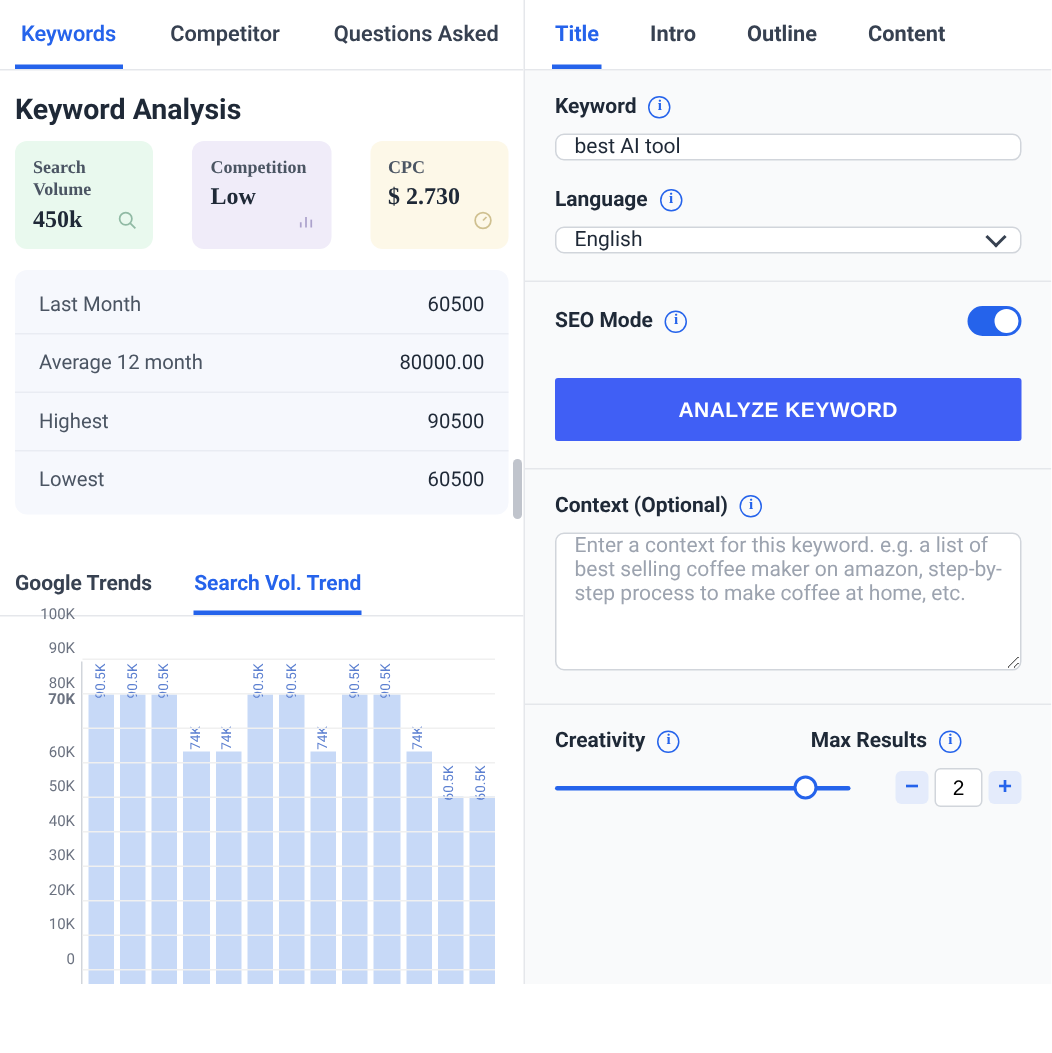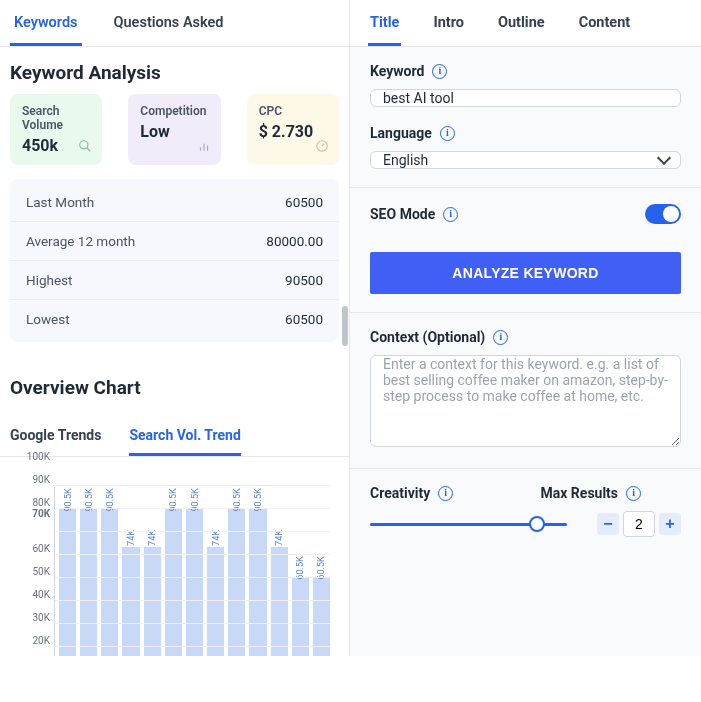--- a/index.html
+++ b/index.html
@@ -16,21 +16,21 @@
 
     
     .tabs { display: flex; border-bottom: 1px solid #e5e7eb; padding: 0 10px; gap: 28px; }
     .tab { padding: 14px 4px 12px; font-weight: 600; color: #374151; cursor: pointer; border-bottom: 3px solid transparent; font-size: 14.5px; }
     .tab.active { color: #2563eb; border-bottom-color: #2563eb; }
 
     
     .section-header { font-weight: 700; font-size: 19px; padding: 14px 10px 10px; }
 
     
-    .metrics { display: flex; gap: 26px; padding: 0 10px 14px; }
+    .metrics { display: flex; gap: 26px; padding: 0 10px 14px; font-family: Liberation Serif, serif; }
     .metric { flex: 1; border-radius: 8px; padding: 10px 12px; position: relative; }
     .metric-label { font-size: 12px; font-weight: 600; color: #4b5563; margin-bottom: 4px; }
     .metric-value { font-size: 16px; font-weight: 700; }
     .metric-green { background: #e9f9ee; }
     .metric-purple { background: #f0ecf9; }
     .metric-yellow { background: #fdf8e8; }
     .metric-icon { position: absolute; right: 10px; bottom: 12px; width: 14px; height: 14px; opacity: 0.5; }
 
     
     .stats-box { margin: 0 10px 20px; background: #f6f8fd; border-radius: 8px; padding: 4px 0; }
@@ -104,20 +104,21 @@
     .scroll-thumb { position: absolute; top: 260px; width: 6px; right: 1px; height: 40px; background: #c0c4cc; border-radius: 3px; }
   </style>
 </head>
 <body>
 
 <div class="container">
 
   <div class="left-panel">
     <div class="tabs">
       <div class="tab active">Keywords</div>
+      <div class="tab">Competitor</div>
       <div class="tab">Questions Asked</div>
     </div>
 
     <div class="section-header">Keyword Analysis</div>
 
     <div class="metrics">
       <div class="metric metric-green">
         <div class="metric-label">Search Volume</div>
         <div class="metric-value">450k</div>
         <svg class="metric-icon" viewBox="0 0 24 24" fill="none" stroke="#3a7d5c" stroke-width="2">
@@ -156,21 +157,20 @@
       <div class="stat-row">
         <span class="stat-label">Highest</span>
         <span class="stat-value">90500</span>
       </div>
       <div class="stat-row">
         <span class="stat-label">Lowest</span>
         <span class="stat-value">60500</span>
       </div>
     </div>
 
-    <div class="section-header">Overview Chart</div>
 
     <div class="mini-tabs">
       <div class="mini-tab">Google Trends</div>
       <div class="mini-tab active">Search Vol. Trend</div>
     </div>
 
     <div class="chart-wrap">
       <div class="chart">
         <div class="y-axis" id="y-axis">
             <div class="y-tick" style="bottom: 20px;">0</div>

